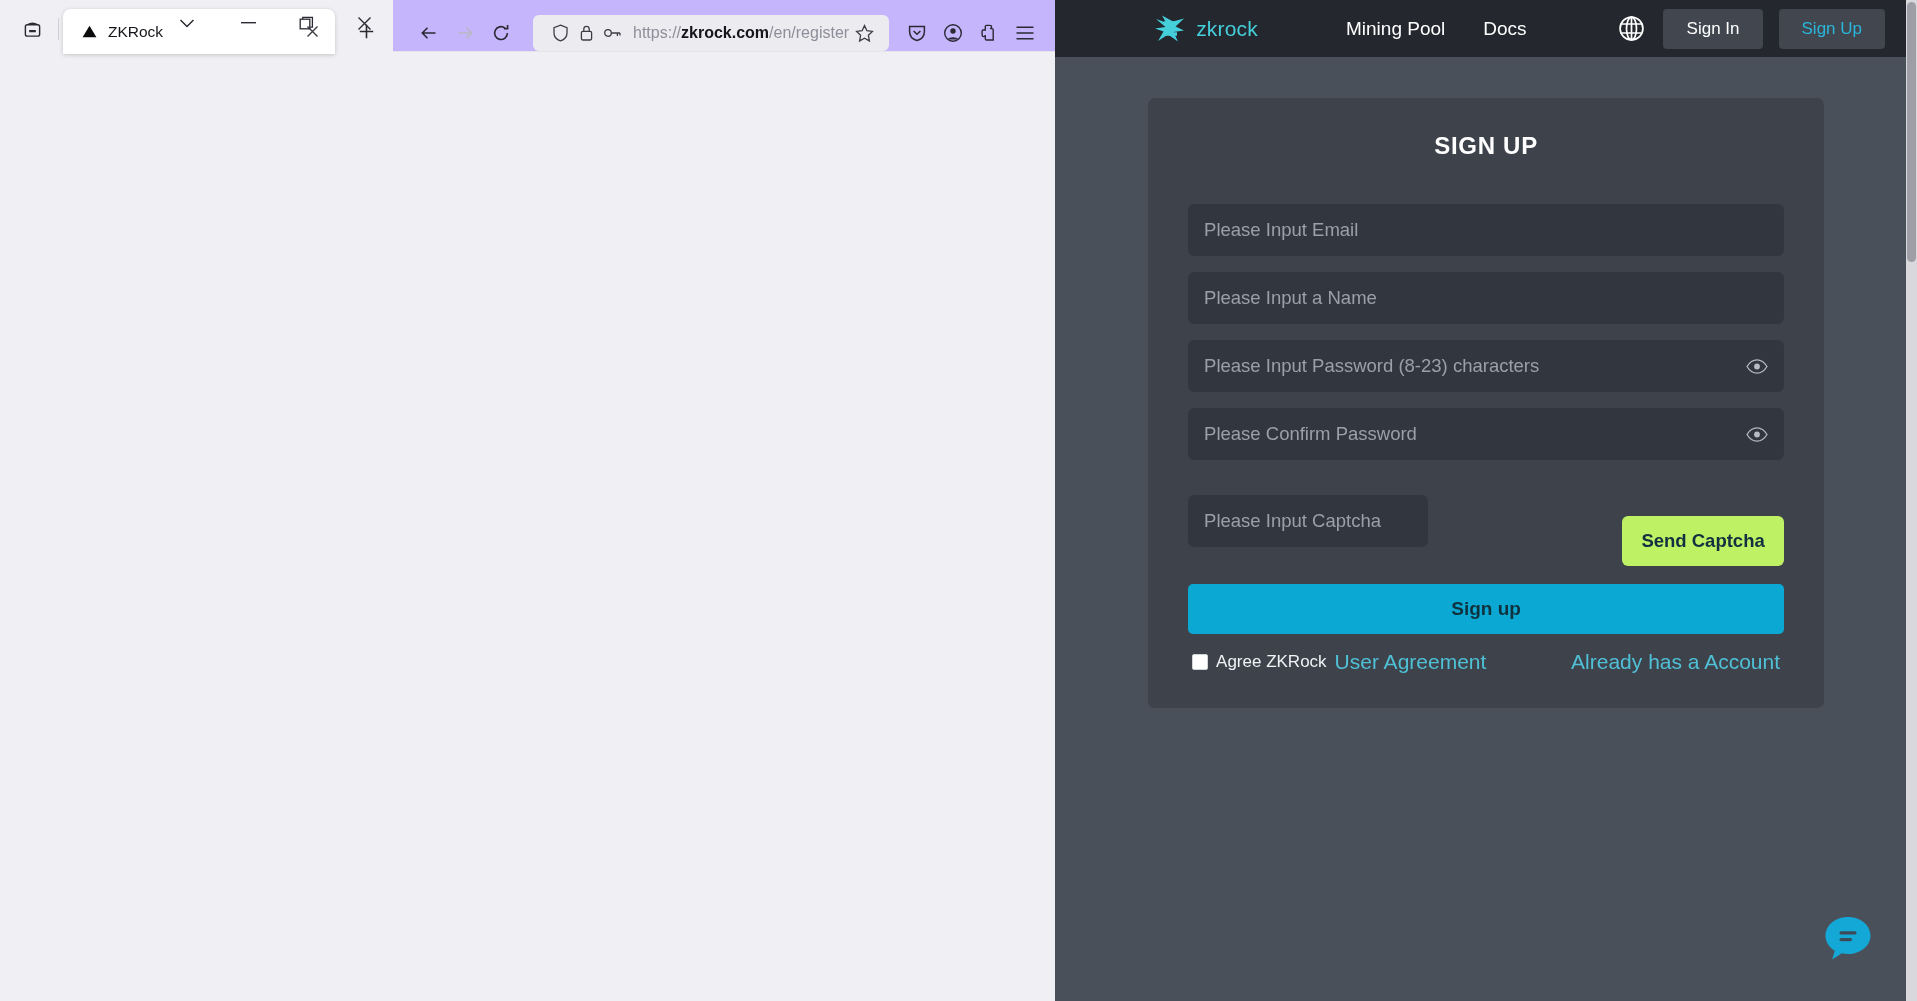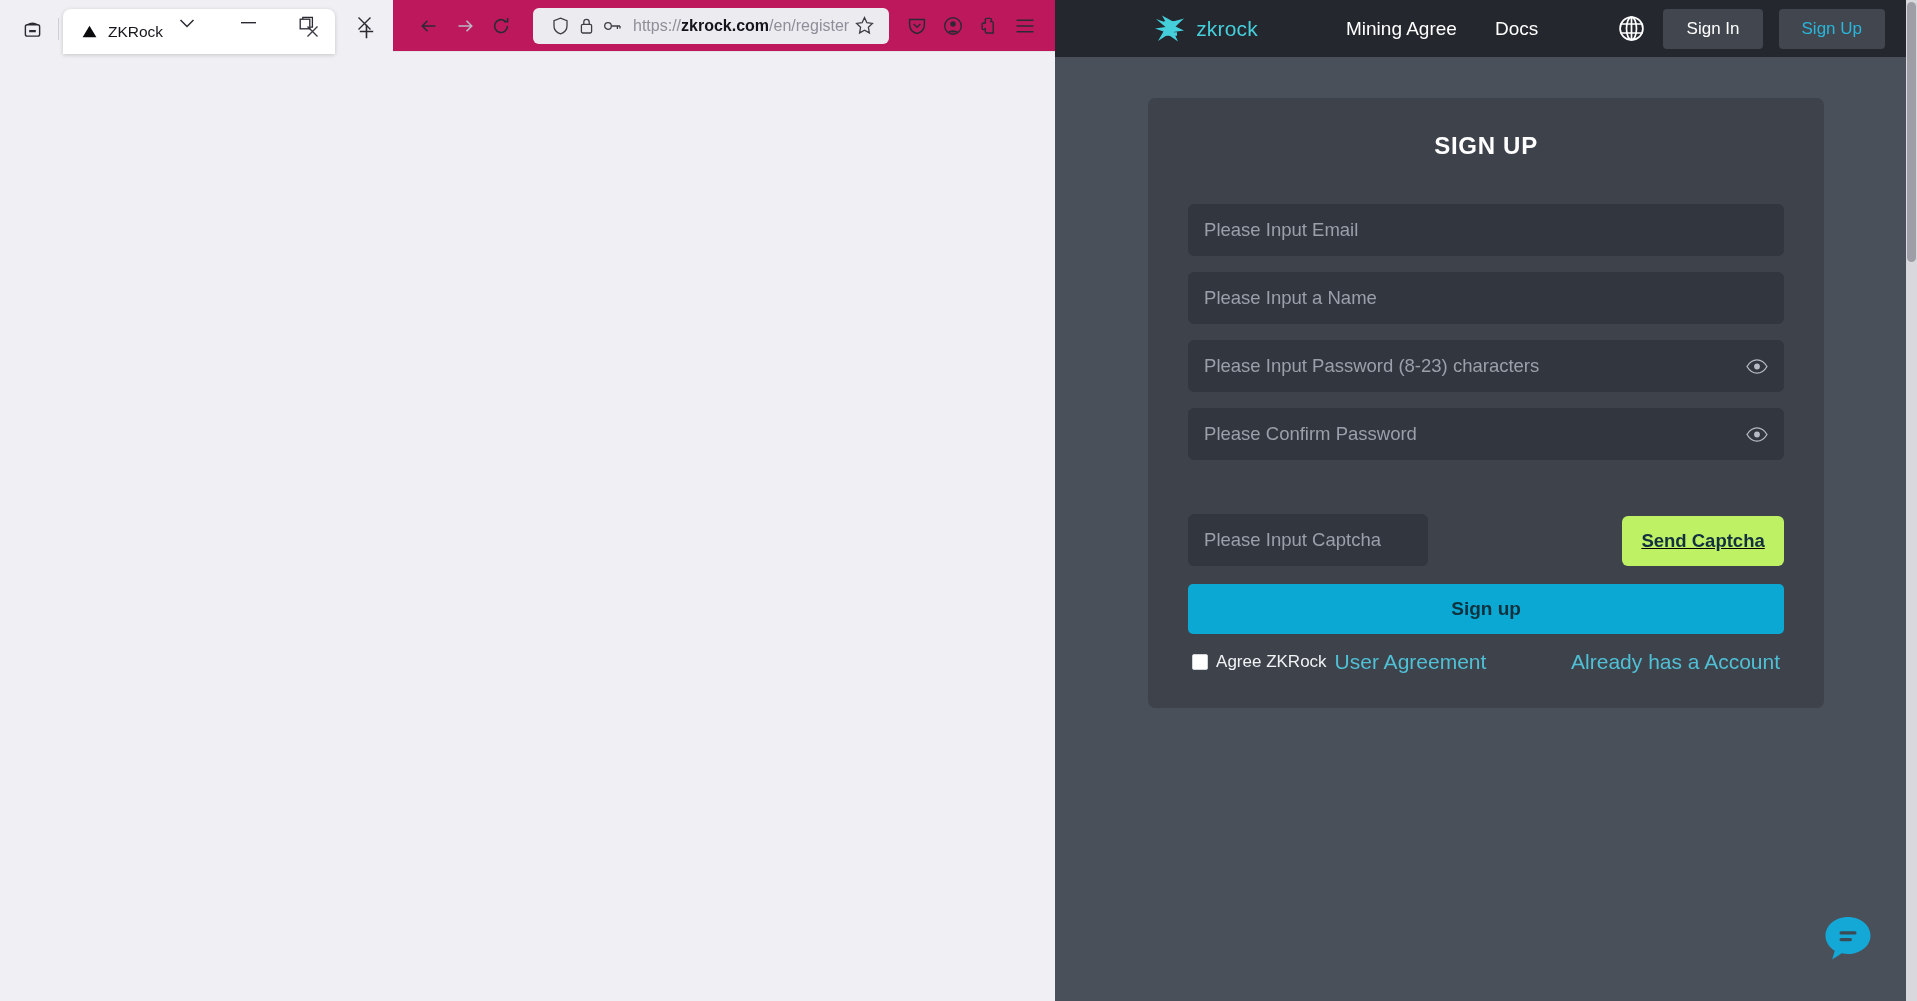--- a/index.html
+++ b/index.html
@@ -52,22 +52,22 @@
     position: absolute; right: 0; top: 0; height: 46px;
     display: flex; align-items: center;
   }
   .win-btn {
     width: 58px; height: 46px; display: flex; align-items: center; justify-content: center;
     cursor: pointer; color: #2b2a33;
   }
   .win-btn.chev { width: 64px; }
 
   .navbar-row {
-    height: 52px; background: #be185d;
-    display: flex; align-items: center; padding: 0 12px;
+    height: 52px; background: #c4b5fd;
+    display: flex; align-items: flex-end; padding: 0 12px;
     flex: 0 0 52px; border-bottom: 1px solid #e4e4ea;
   }
   .nav-ico {
     width: 36px; height: 36px; border-radius: 5px;
     display: flex; align-items: center; justify-content: center;
     cursor: pointer; color: #2b2a33; flex: 0 0 auto;
   }
   .nav-ico.disabled { color: #b9b9c2; }
   .nav-ico.first { margin-left: 6px; }
 
@@ -128,21 +128,21 @@
     border: none; border-radius: 6px; outline: none;
     padding: 0 46px 0 16px; color: #e6e8eb; font-size: 18.5px;
     font-family: "Liberation Sans", sans-serif;
   }
   .field input::placeholder { color: #9aa0aa; }
   .eye {
     position: absolute; right: 14px; top: 50%; transform: translateY(-50%);
     width: 26px; height: 26px; color: #b6bcc5; cursor: pointer;
     display: flex; align-items: center; justify-content: center;
   }
-  .captcha-row { display: flex; align-items: flex-end; margin-bottom: 18px; text-decoration: underline; }
+  .captcha-row { display: flex; align-items: center; margin-bottom: 18px; }
   .captcha-row .field { flex: 0 0 240px; margin-bottom: 0; }
   .captcha-row .field input { padding-right: 16px; }
   .send-captcha {
     margin-left: auto; height: 50px; width: 162px; border: none; border-radius: 6px;
     background: #bef264; color: #123040; font-size: 18.5px; font-weight: bold;
     cursor: pointer; font-family: "Liberation Sans", sans-serif; margin-top: 40px;
   }
   .signup-btn {
     width: 100%; height: 50px; border: none; border-radius: 5px;
     background: #0aa8d2; color: #10323f; font-size: 19px; font-weight: bold;
@@ -312,21 +312,21 @@
         <span class="brand-mark">
           <svg viewBox="0 0 34 30">
             <path d="M3 5 L13 8.5 L9 1.5 L20 7.5 L31 4.5 L22.5 12.5 L31 16.5 L20.5 18 L25 27.5 L15 20.5 L5 27 L10.5 17.5 L2 14.5 L12.5 13 Z" fill="#45cfdb"></path>
             <path d="M11 9 L23 9 L13 20 L24 20" stroke="#45cfdb" stroke-width="3.4" fill="none" stroke-linejoin="round"></path>
           </svg>
         </span>
         <span class="brand-name">zkrock</span>
       </div>
 
       <nav class="site-nav">
-        <a>Mining Agree</a>
+        <a>Mining Pool</a>
         <a>Docs</a>
       </nav>
 
       <div class="header-right">
         <span class="globe-btn">
           <svg width="27" height="27" viewBox="0 0 27 27" stroke="#ffffff" stroke-width="1.7" fill="none">
             <circle cx="13.5" cy="13.5" r="11.4"></circle>
             <ellipse cx="13.5" cy="13.5" rx="5" ry="11.4"></ellipse>
             <path d="M2.4 9 H24.6 M2.4 18 H24.6 M13.5 2.1 V24.9"></path>
           </svg>

